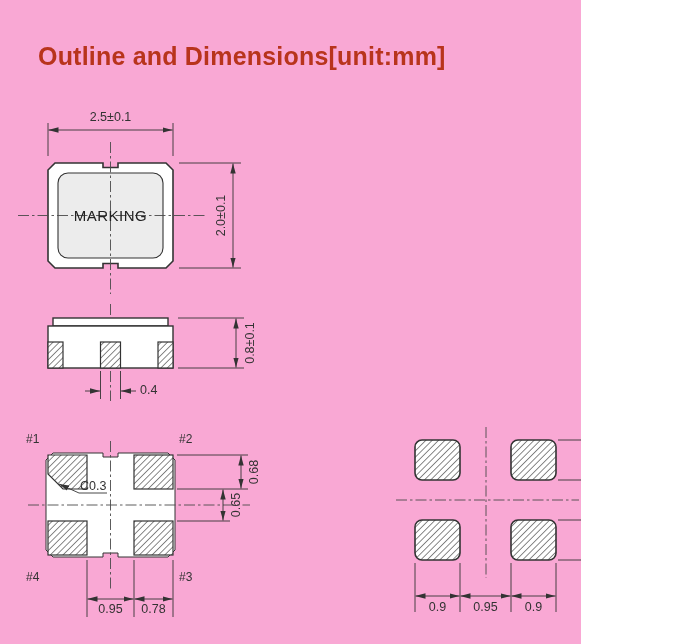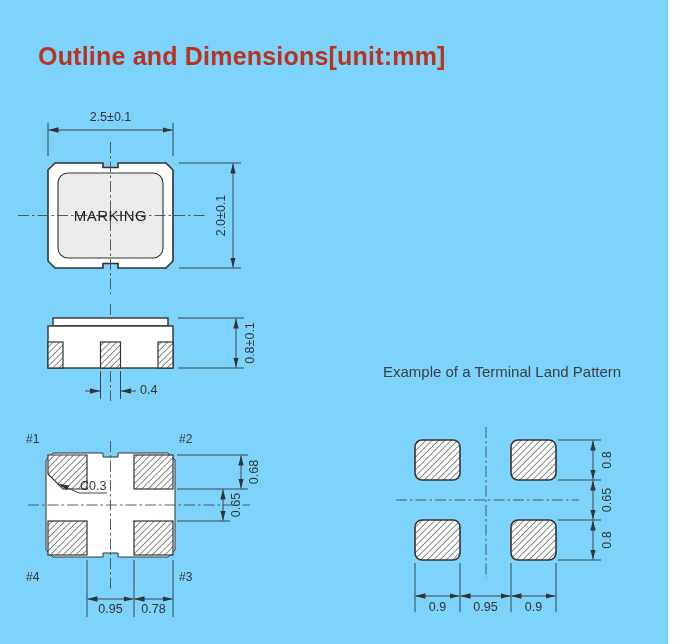--- a/index.html
+++ b/index.html
@@ -1,21 +1,21 @@
 <!DOCTYPE html>
 <html><head>
 <meta charset="utf-8">
 <style>
   html, body { margin: 0; padding: 0; }
   body {
     width: 695px; height: 644px;
     background: #ffffff;
     font-family: "Liberation Sans", "DejaVu Sans", sans-serif;
   }
-  .page { position: relative; width: 668px; height: 644px; background: #7dd3fc; overflow: hidden; }
+  .page { position: relative; width: 581px; height: 644px; background: #f9a8d4; overflow: hidden; }
   .title {
     position: absolute; left: 38px; top: 42px; margin: 0;
     font-size: 25px; font-weight: 700; color: #b8341c; letter-spacing: 0.2px;
   }
   .caption { position: absolute; left: 383px; top: 363px; font-size: 15px; color: #3d3d3d; }
   svg.drawing { position: absolute; left: 0; top: 0; }
   .cl { stroke: #4a4a4a; stroke-width: 0.9; stroke-dasharray: 11 3 2.5 3; fill: none; }
   .ext { stroke: #333333; stroke-width: 0.9; fill: none; }
   .dim { stroke: #333333; stroke-width: 0.9; fill: none; }
   .outline-bold { fill: #ffffff; stroke: #333333; stroke-width: 1.6; }
@@ -29,21 +29,20 @@
   .dimtext-v { font-size: 12.5px; dominant-baseline: central; }
   .pintext { font-size: 12px; }
   .marking { font-size: 15px; fill: #222222; letter-spacing: 0.5px; }
 </style>
 </head>
 <body>
 
 <div class="page">
 
   <h1 class="title">Outline and Dimensions[unit:mm]</h1>
-  <div class="caption">Example of a Terminal Land Pattern</div>
 
   <svg class="drawing" width="695" height="644" viewBox="0 0 695 644" xmlns="http://www.w3.org/2000/svg">
     <defs>
       <pattern id="hatch" patternUnits="userSpaceOnUse" width="4.5" height="4.5" patternTransform="rotate(45)">
         <rect width="4.5" height="4.5" fill="#ffffff"></rect>
         <line x1="0" y1="0" x2="0" y2="4.5" stroke="#3a3a3a" stroke-width="1.2"></line>
       </pattern>
       <marker id="arr" markerWidth="10" markerHeight="7" refX="10" refY="3.5" orient="auto-start-reverse" markerUnits="userSpaceOnUse">
         <path d="M0,0.8 L10,3.5 L0,6.2 Z" fill="#333333"></path>
       </marker>

